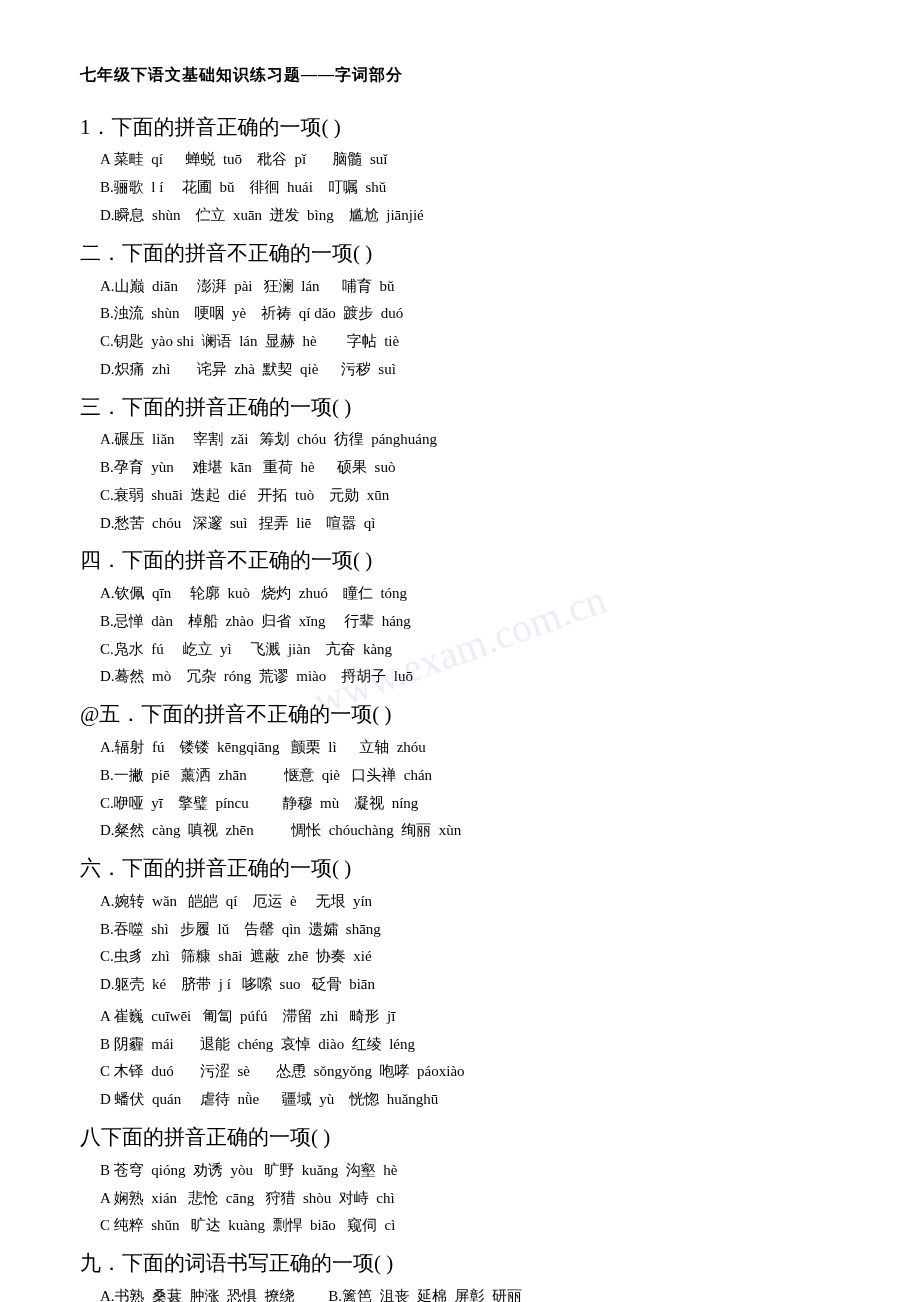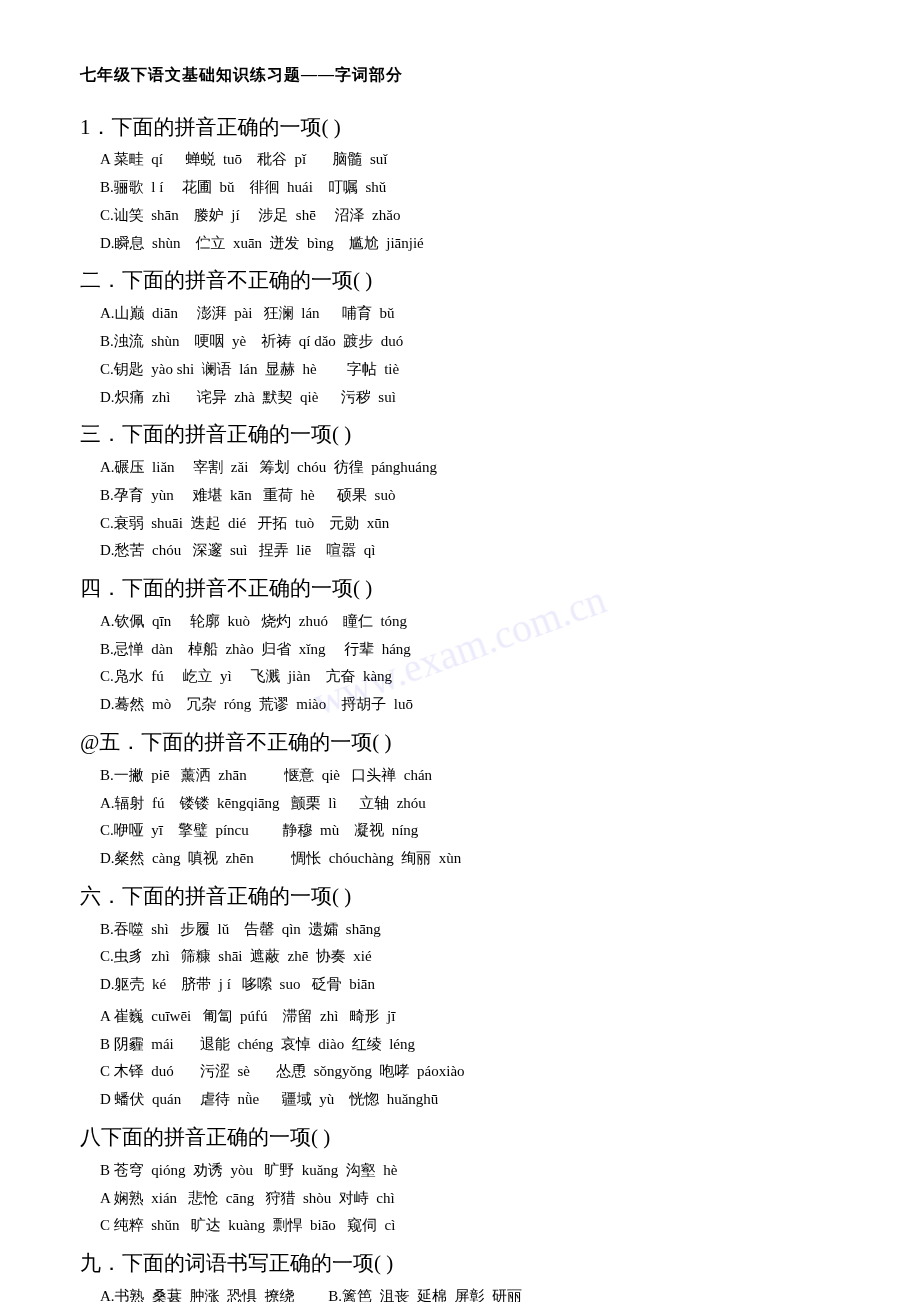--- a/index.html
+++ b/index.html
@@ -53,21 +53,20 @@
 
 <div class="watermark">www.exam.com.cn</div>
 
 <h1 class="page-title">七年级下语文基础知识练习题——字词部分</h1>
 
 <div id="sections-container">
     <div class="section">
       <div class="section-header">1．下面的拼音正确的一项(      )</div>
       <div class="option-line">A 菜畦  qí      蝉蜕  tuō    秕谷  pǐ       脑髓  suǐ</div>
       <div class="option-line">B.骊歌  l í     花圃  bǔ    徘徊  huái    叮嘱  shǔ</div>
-      <div class="option-line">C.讪笑  shān    媵妒  jí     涉足  shē     沼泽  zhǎo</div>
       <div class="option-line">D.瞬息  shùn    伫立  xuān  迸发  bìng    尴尬  jiānjié</div>
     </div>
     <div class="section">
       <div class="section-header">二．下面的拼音不正确的一项(      )</div>
       <div class="option-line">A.山巅  diān     澎湃  pài   狂澜  lán      哺育  bǔ</div>
       <div class="option-line">B.浊流  shùn    哽咽  yè    祈祷  qí dǎo  踱步  duó</div>
       <div class="option-line">C.钥匙  yào shi  谰语  lán  显赫  hè        字帖  tiè</div>
       <div class="option-line">D.炽痛  zhì       诧异  zhà  默契  qiè      污秽  suì</div>
     </div>
     <div class="section">
@@ -79,27 +78,28 @@
     </div>
     <div class="section">
       <div class="section-header">四．下面的拼音不正确的一项(      )</div>
       <div class="option-line">A.钦佩  qīn     轮廓  kuò   烧灼  zhuó    瞳仁  tóng</div>
       <div class="option-line">B.忌惮  dàn    棹船  zhào  归省  xǐng     行辈  háng</div>
       <div class="option-line">C.凫水  fú     屹立  yì     飞溅  jiàn    亢奋  kàng</div>
       <div class="option-line">D.蓦然  mò    冗杂  róng  荒谬  miào    捋胡子  luō</div>
     </div>
     <div class="section">
       <div class="section-header">@五．下面的拼音不正确的一项(      )</div>
+      <div class="option-line">A.辐射  fú    镂镂  kēngqiāng   颤栗  lì      立轴  zhóu</div>
       <div class="option-line">B.一撇  piē   薰洒  zhān          惬意  qiè   口头禅  chán</div>
-      <div class="option-line">A.辐射  fú    镂镂  kēngqiāng   颤栗  lì      立轴  zhóu</div>
       <div class="option-line">C.咿哑  yī    擎璧  píncu         静穆  mù    凝视  níng</div>
       <div class="option-line">D.粲然  càng  嗔视  zhēn          惆怅  chóuchàng  绚丽  xùn</div>
     </div>
     <div class="section">
       <div class="section-header">六．下面的拼音正确的一项(      )</div>
+      <div class="option-line">A.婉转  wǎn   皑皑  qí    厄运  è     无垠  yín</div>
       <div class="option-line">B.吞噬  shì   步履  lǔ    告罄  qìn  遗孀  shāng</div>
       <div class="option-line">C.虫豸  zhì   筛糠  shāi  遮蔽  zhē  协奏  xié</div>
       <div class="option-line">D.躯壳  ké    脐带  j í   哆嗦  suo   砭骨  biān</div>
     </div>
     <div class="section">
       <div class="option-line">A 崔巍  cuīwēi   匍匐  púfú    滞留  zhì   畸形  jī</div>
       <div class="option-line">B 阴霾  mái       退能  chéng  哀悼  diào  红绫  léng</div>
       <div class="option-line">C 木铎  duó       污涩  sè       怂恿  sǒngyǒng  咆哮  páoxiào</div>
       <div class="option-line">D 蟠伏  quán     虐待  nǜe      疆域  yù    恍惚  huǎnghū</div>
     </div>

